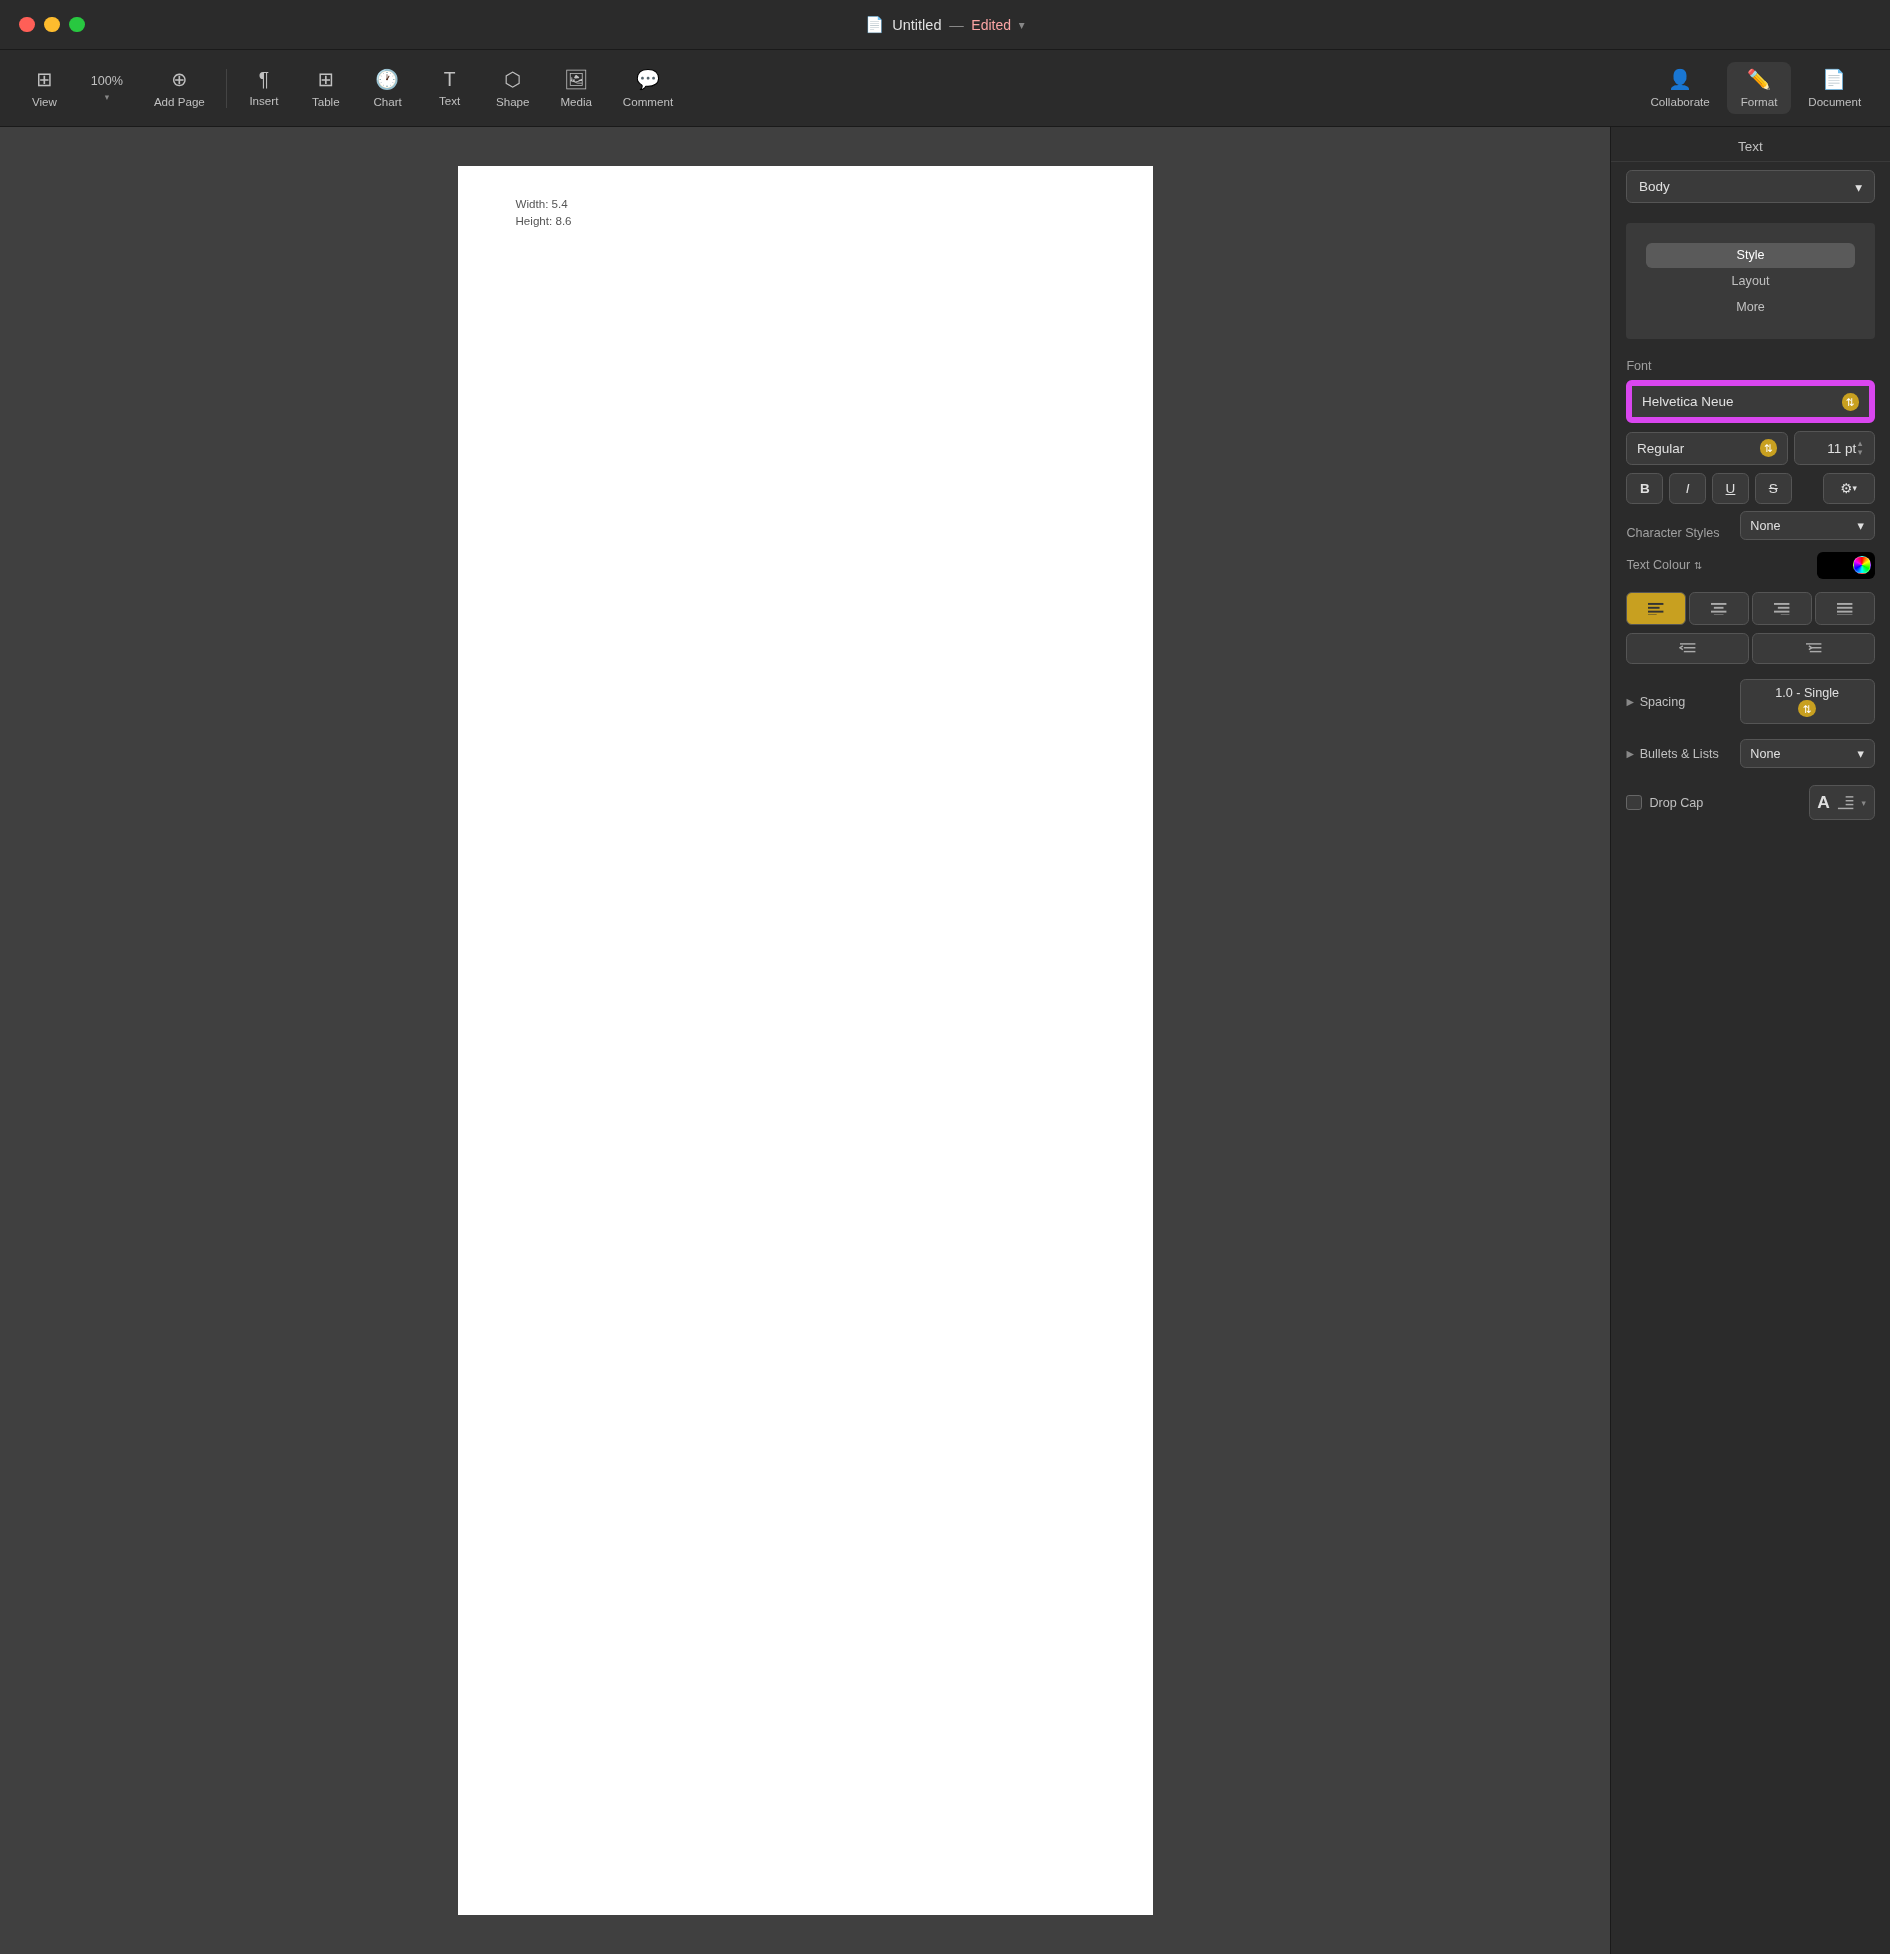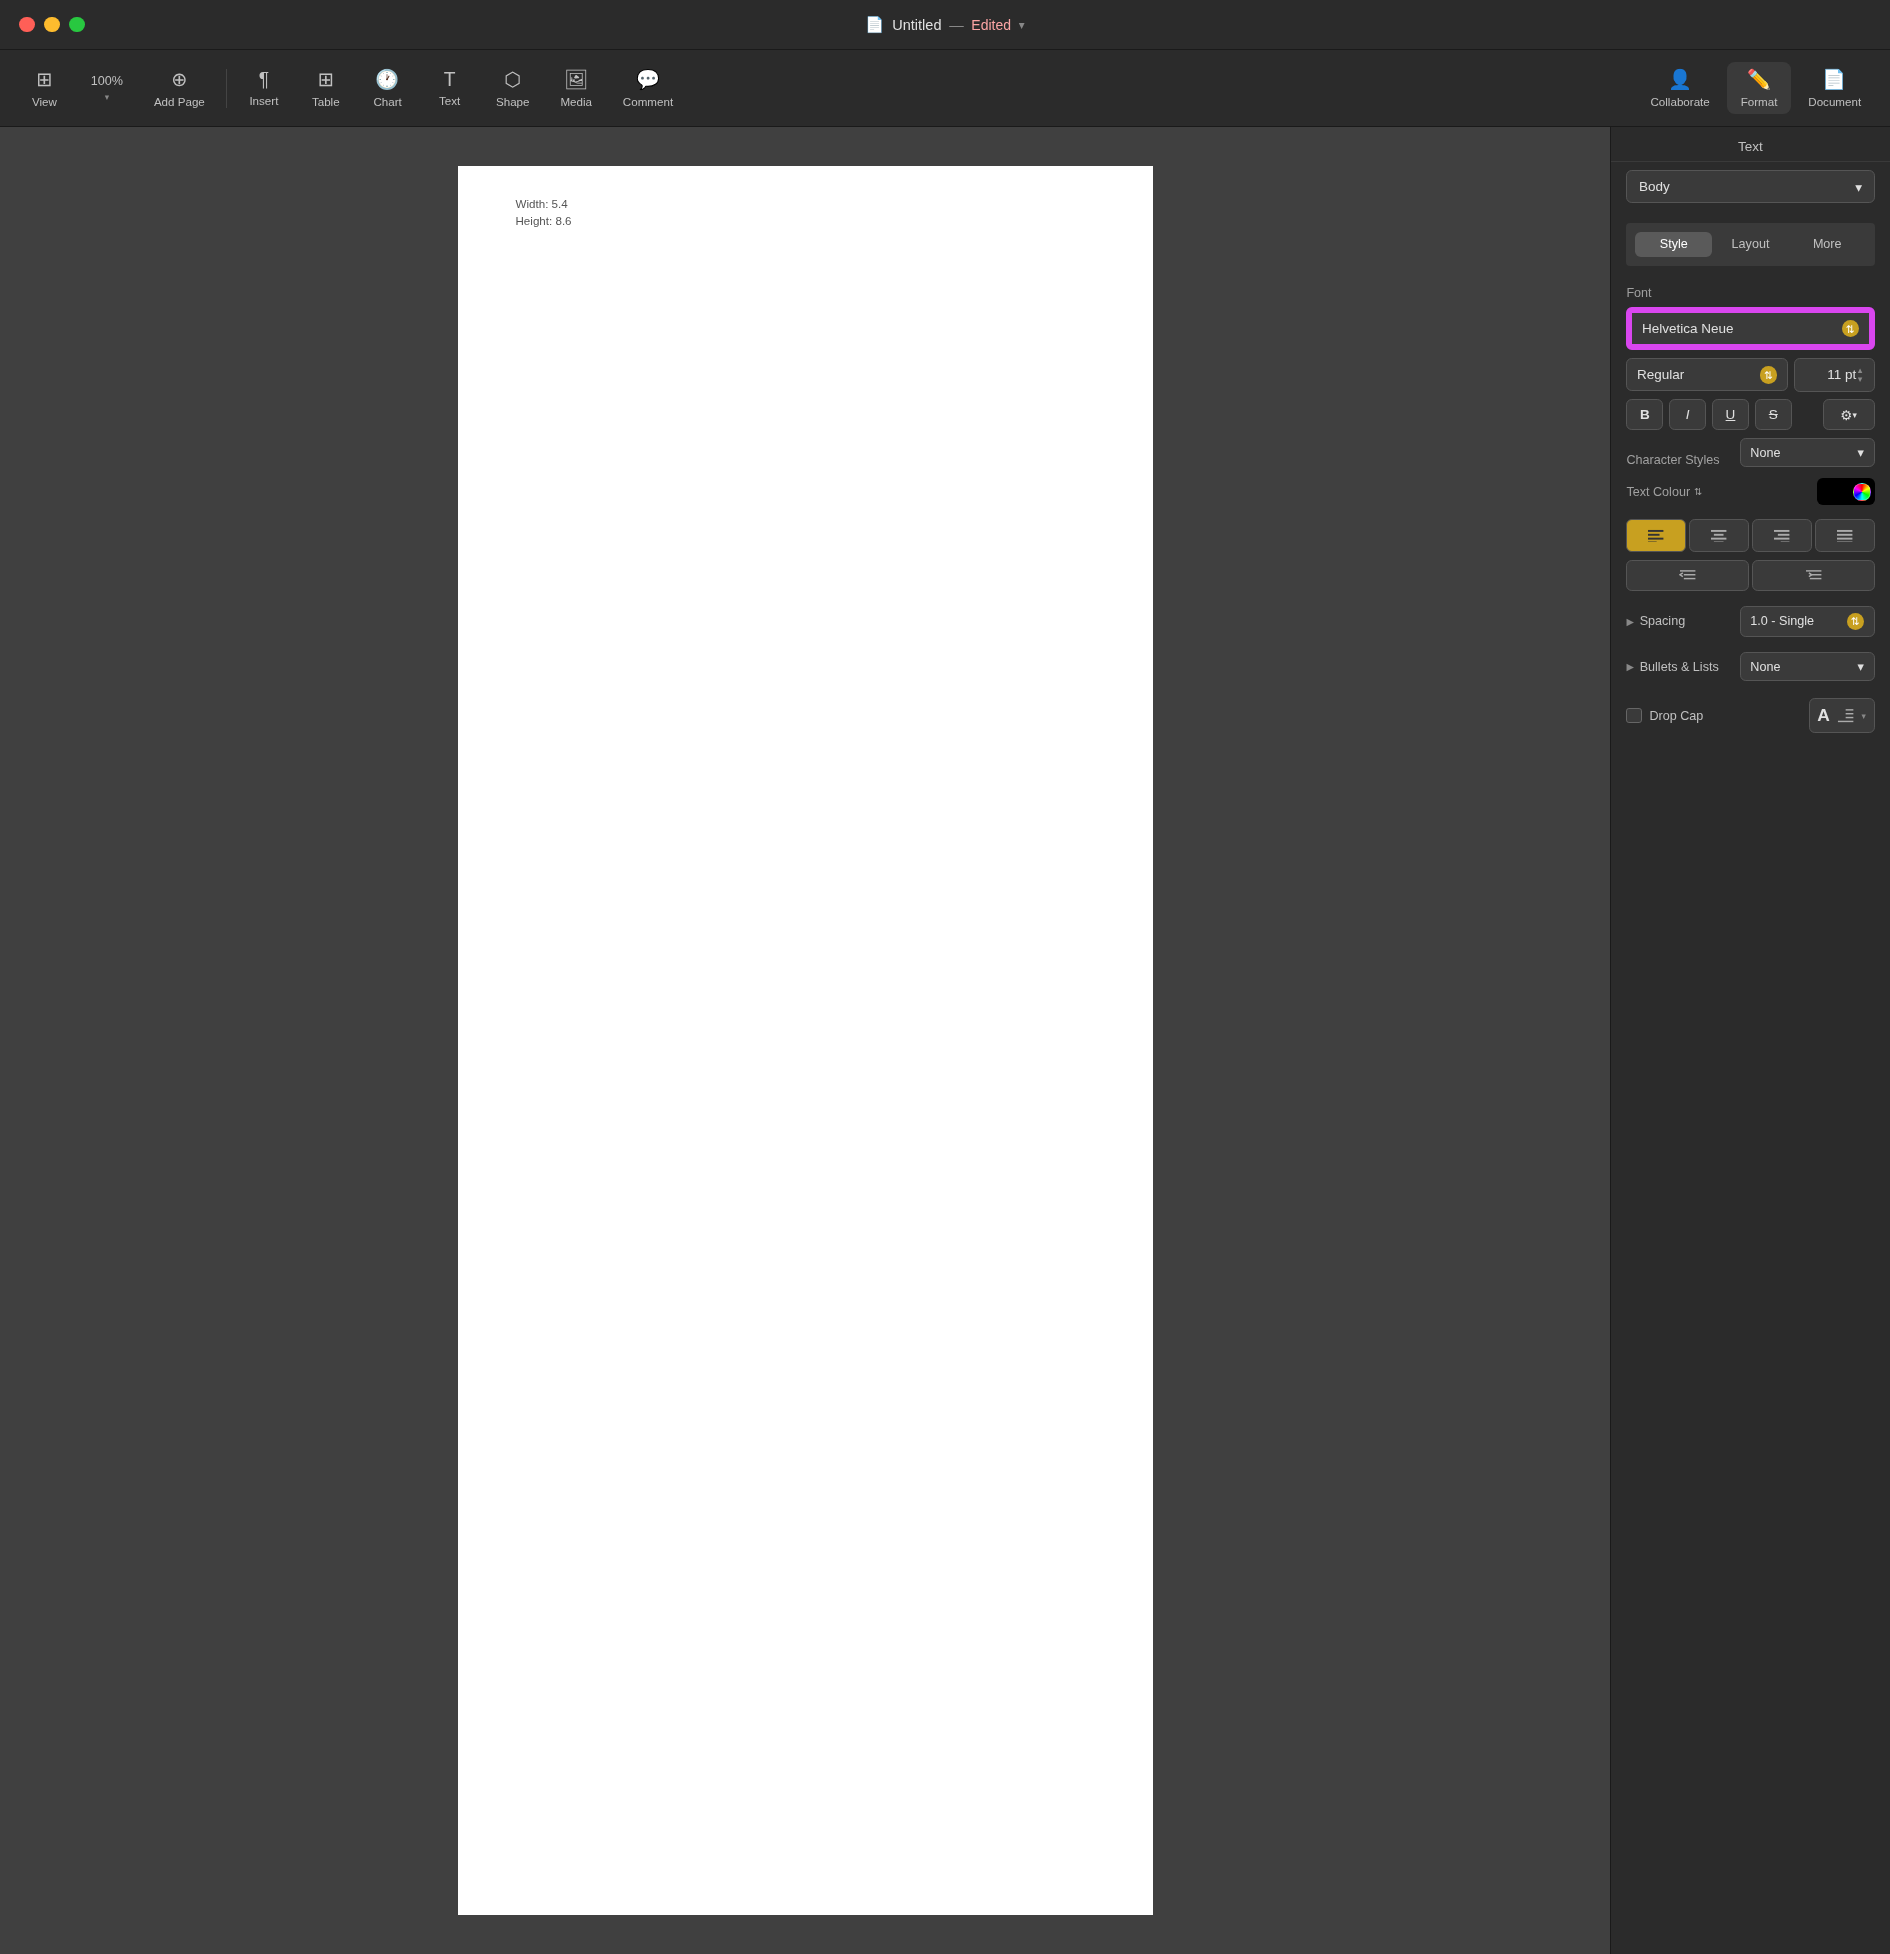--- a/index.html
+++ b/index.html
@@ -144,22 +144,23 @@
       font-size: 13.5px;
       color: #c0c0c0;
       border-bottom: 1px solid #3a3a3a;
     }
 
     
     .text-style-tabs {
       display: flex;
       background: #3a3a3a;
       border-radius: 4px;
-      padding: 9px;
+      padding: 20px;
       margin: 11.6px 15.4px;
+      flex-direction: column;
     }
     .text-style-tab {
       flex: 1;
       text-align: center;
       padding: 5.8px 7.7px;
       border-radius: 5.8px;
       cursor: pointer;
       font-size: 12.6px;
       color: #c0c0c0;
     }
@@ -395,20 +396,21 @@
       background: #3a3a3a;
       border: 1px solid #555;
       border-radius: 5.8px;
       padding: 5.8px 9.7px;
       display: flex;
       justify-content: space-between;
       align-items: center;
       cursor: pointer;
       color: #e0e0e0;
       font-size: 12.6px;
+      flex-direction: column;
     }
 
     
     .bullets-select {
       width: 135px;
       background: #3a3a3a;
       border: 1px solid #555;
       border-radius: 5.8px;
       padding: 5.8px 9.7px;
       display: flex;

